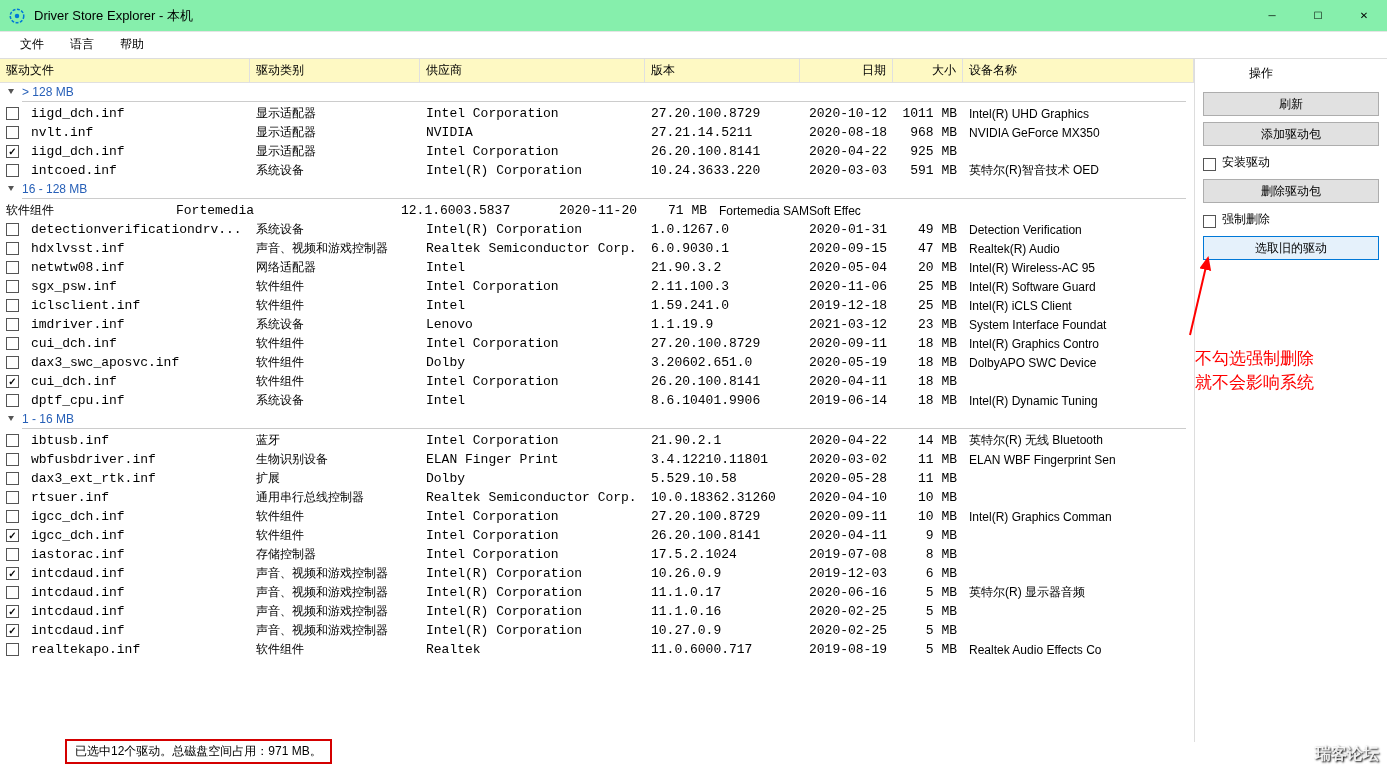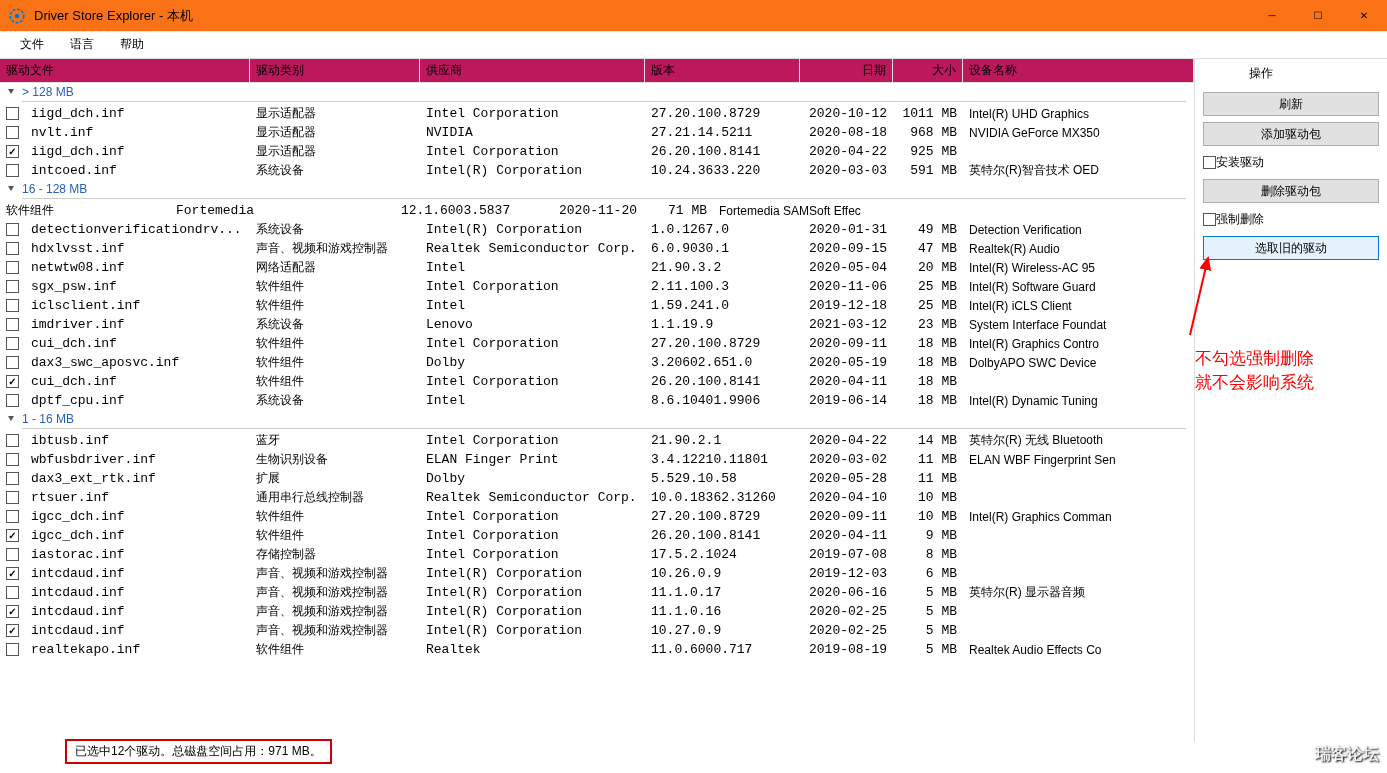--- a/index.html
+++ b/index.html
@@ -1,26 +1,26 @@
 <!DOCTYPE html>
 <html><head>
 <meta charset="utf-8">
 <style>
 * { margin: 0; padding: 0; box-sizing: border-box; }
 body { font-family: "Microsoft YaHei", "Segoe UI", sans-serif; font-size: 12px; background: #fff; color: #000; width: 1387px; height: 773px; overflow: hidden; position: relative; }
-.titlebar { height: 32px; display: flex; align-items: center; padding-left: 8px; background: #f97316; border-bottom: 1px solid #e5e5e5; }
+.titlebar { height: 32px; display: flex; align-items: center; padding-left: 8px; background: #86efac; border-bottom: 1px solid #e5e5e5; }
 .titlebar .app-icon { width: 18px; height: 18px; margin-right: 8px; }
 .titlebar .title { font-size: 13px; }
 .win-controls { margin-left: auto; display: flex; }
 .win-btn { width: 46px; height: 32px; display: flex; align-items: center; justify-content: center; font-family: "Segoe MDL2 Assets", sans-serif; font-size: 10px; cursor: default; }
 .menubar { height: 26px; display: flex; padding: 0 8px; gap: 2px; border-bottom: 1px solid transparent; }
 .menu-item { padding: 4px 12px; font-size: 12px; }
 .workspace { display: flex; height: 684px; }
 .main-panel { flex: 1; display: flex; flex-direction: column; border-top: 1px solid #ddd; min-width: 0; }
-.header-row { display: flex; background: #be185d; border-bottom: 1px solid #e0e0e0; height: 24px; align-items: center; font-size: 12px; position: relative; }
+.header-row { display: flex; background: #fef9c3; border-bottom: 1px solid #e0e0e0; height: 24px; align-items: center; font-size: 12px; position: relative; }
 .header-row .col { border-right: 1px solid #e0e0e0; padding: 0 6px; height: 100%; display: flex; align-items: center; overflow: hidden; white-space: nowrap; }
 .col-file { width: 250px; padding-left: 8px; }
 .col-type { width: 170px; }
 .col-vendor { width: 225px; }
 .col-version { width: 155px; }
 .col-date { width: 93px; text-align: right; justify-content: flex-end; }
 .col-size { width: 70px; text-align: right; justify-content: flex-end; }
 .col-device { flex: 1; }
 .list-body { flex: 1; overflow-y: scroll; overflow-x: scroll; font-family: Consolas, "Courier New", monospace; font-size: 13px; }
 .group-header { color: #265fb7; padding: 2px 8px 2px 22px; position: relative; font-family: "Microsoft YaHei", sans-serif; font-size: 12px; }
@@ -29,21 +29,21 @@
 .row { display: flex; height: 19px; align-items: center; white-space: nowrap; }
 .row .col { padding: 0 6px; overflow: hidden; text-overflow: clip; height: 100%; display: flex; align-items: center; }
 .row .col-file { display: flex; align-items: center; gap: 12px; }
 .row .col-type, .row .col-device { font-family: "Microsoft YaHei", sans-serif; font-size: 12px; }
 .chk { width: 13px; height: 13px; border: 1px solid #555; display: inline-flex; align-items: center; justify-content: center; flex-shrink: 0; font-size: 10px; line-height: 1; font-family: sans-serif; }
 .chk.checked::before { content: "✓"; color: #000; font-weight: bold; }
 .side-panel { width: 193px; border-left: 1px solid #ddd; border-top: 1px solid #ddd; padding: 6px 8px; display: flex; flex-direction: column; gap: 6px; position: relative; }
 .side-panel .panel-title { font-size: 12px; margin-bottom: 4px; margin-left: 46px; }
 .action-btn { height: 24px; border: 1px solid #0078d7; background: #e5f1fb; display: flex; align-items: center; justify-content: center; font-size: 12px; }
 .neutral-btn { height: 24px; border: 1px solid #adadad; background: #e1e1e1; display: flex; align-items: center; justify-content: center; font-size: 12px; }
-.chk-row { display: flex; align-items: center; font-size: 12px; padding: 2px 0; }
+.chk-row { display: flex; align-items: flex-end; gap: 6px; font-size: 12px; padding: 2px 0; }
 .statusbar { height: 24px; padding: 2px 20px; display: flex; align-items: flex-end; margin-left: 45px; }
 .status-box { border: 2px solid #d40000; padding: 2px 8px; font-size: 12px; }
 .annotation-arrow { position: absolute; pointer-events: none; }
 .annotation-text { position: absolute; color: #ff0000; font-size: 17px; font-family: "Microsoft YaHei"; line-height: 1.4; pointer-events: none; }
 .watermark { position: absolute; right: 8px; bottom: 8px; color: rgba(255,255,255,0.9); font-size: 16px; font-weight: bold; text-shadow: 1px 1px 2px #000; font-family: "Microsoft YaHei"; }
 ::-webkit-scrollbar { width: 17px; height: 17px; }
 ::-webkit-scrollbar-track { background: #f0f0f0; }
 ::-webkit-scrollbar-thumb { background: #cdcdcd; border: 1px solid #f0f0f0; }
 ::-webkit-scrollbar-button { background: #f0f0f0; height: 17px; width: 17px; border: 1px solid #ddd; }
 </style>

